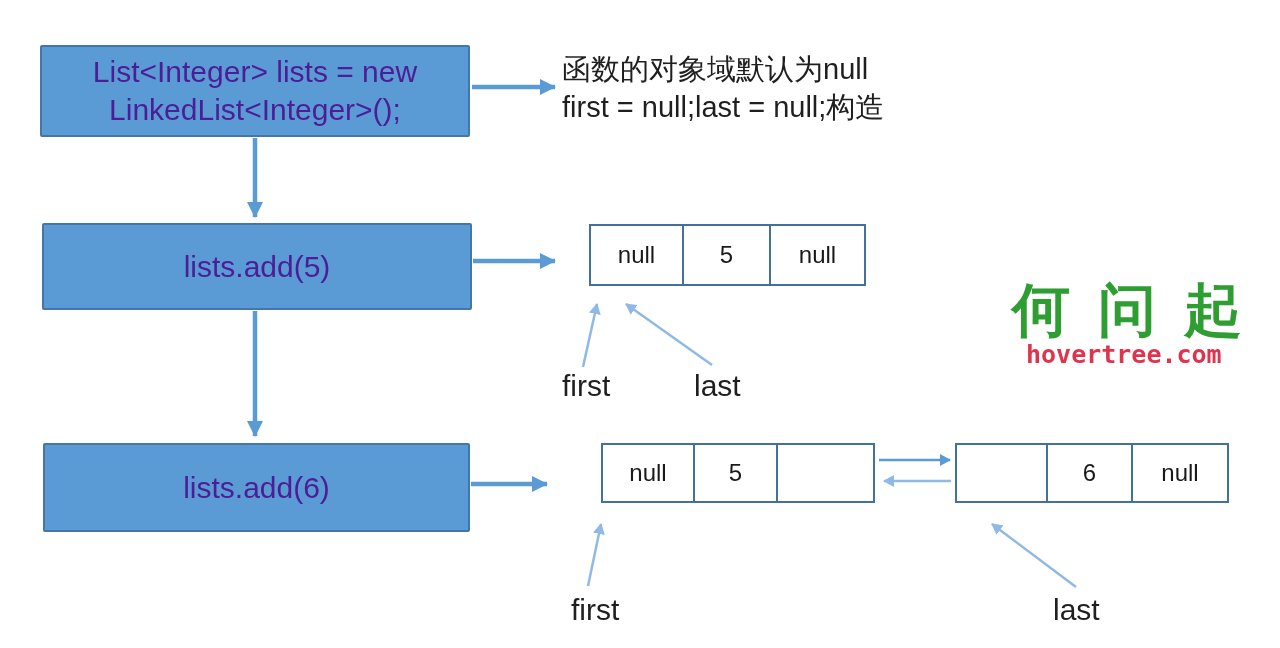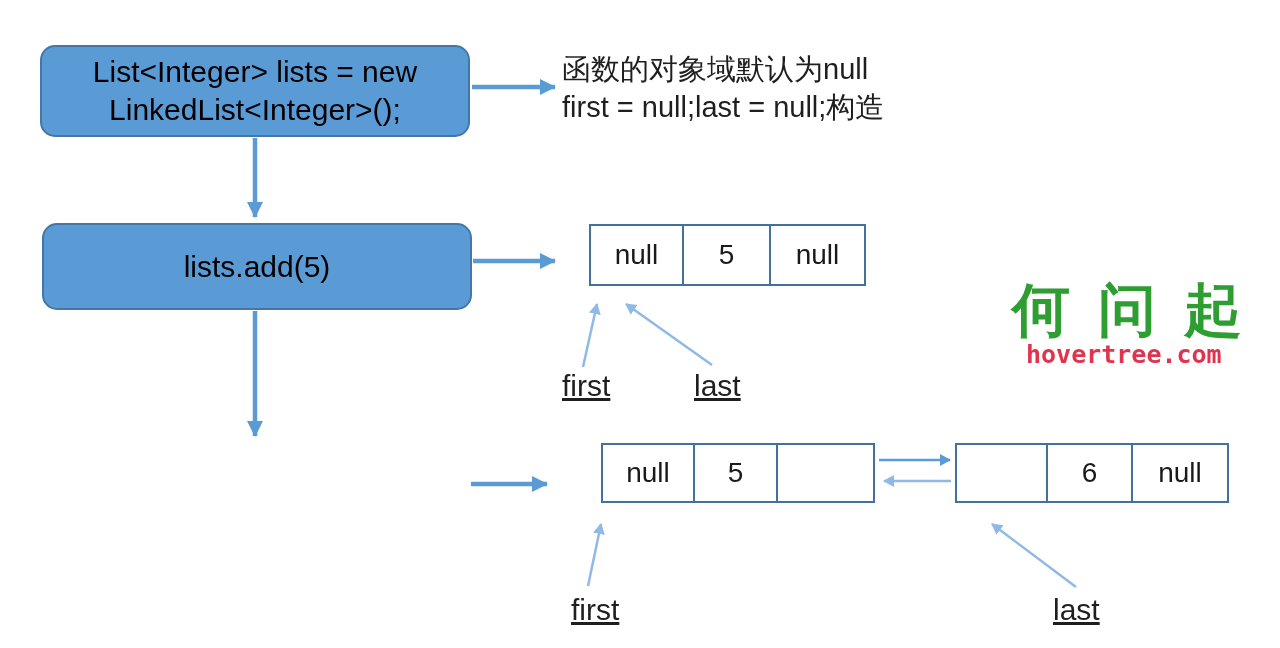--- a/index.html
+++ b/index.html
@@ -2,47 +2,47 @@
 <html><head>
 <meta charset="utf-8">
 <style>
   html,body{margin:0;padding:0;background:#ffffff;}
   .canvas{
     position:relative;width:1280px;height:648px;background:#ffffff;
     font-family:"Liberation Sans", sans-serif;overflow:hidden;
   }
   .arrows{position:absolute;left:0;top:0;width:1280px;height:648px;pointer-events:none;}
   .flowbox{
-    position:absolute;background:#5b9bd5;border:2px solid #4576a8;border-radius:15px;
-    color:#000000;display:flex;align-items:center;justify-content:center;text-align:center;
+    position:absolute;background:#5b9bd5;border:2px solid #4576a8;border-radius:2px;
+    color:#4c1d95;display:flex;align-items:center;justify-content:center;text-align:center;
     font-size:30px;line-height:38px;padding:0 16px;box-sizing:border-box;
   }
   .box-declare{left:40px;top:45px;width:430px;height:92px;}
   .box-add5{left:42px;top:223px;width:430px;height:87px;}
   .box-add6{left:43px;top:443px;width:427px;height:89px;}
   .annotation{
     position:absolute;left:562px;top:50px;color:#1f1f1f;font-size:29px;line-height:38px;
     white-space:nowrap;
   }
   .node{position:absolute;display:flex;}
   .cell{
     box-sizing:border-box;border:2px solid #41719c;background:#ffffff;margin-left:-2px;
     display:flex;align-items:center;justify-content:center;
-    color:#1a1a1a;font-size:28px;
+    color:#1a1a1a;font-size:24px;
   }
   .cell:first-child{margin-left:0;}
   .node-add5{left:589px;top:224px;}
   .node-add5 .cell{height:62px;}
   .node-add6-first{left:601px;top:443px;}
   .node-add6-last{left:955px;top:443px;}
   .node-add6-first .cell,.node-add6-last .cell{height:60px;}
   .w1{width:95px;} .w2{width:89px;} .w3{width:97px;}
   .w4{width:94px;} .w5{width:85px;} .w6{width:99px;}
   .w7{width:93px;} .w8{width:87px;} .w9{width:98px;}
-  .ptr-label{position:absolute;color:#1f1f1f;font-size:30px;text-decoration:underline;}
+  .ptr-label{position:absolute;color:#1f1f1f;font-size:30px;}
   .lbl-first1{left:562px;top:369px;}
   .lbl-last1{left:694px;top:369px;}
   .lbl-first2{left:571px;top:593px;}
   .lbl-last2{left:1053px;top:593px;}
   .wm-brand{
     position:absolute;left:1012px;top:272px;color:#2f9e32;font-size:58px;font-weight:700;
     letter-spacing:28px;white-space:nowrap;font-family:"DejaVu Sans", sans-serif;
   }
   .wm-site{
     position:absolute;left:1026px;top:340px;color:#e0344e;font-size:25px;font-weight:700;
@@ -90,20 +90,21 @@
 
   <div class="node node-add5">
     <div class="cell w1">null</div>
     <div class="cell w2">5</div>
     <div class="cell w3">null</div>
   </div>
 
   <div class="ptr-label lbl-first1">first</div>
   <div class="ptr-label lbl-last1">last</div>
 
+  <div class="flowbox box-add6">lists.add(6)</div>
 
   <div class="node node-add6-first">
     <div class="cell w4">null</div>
     <div class="cell w5">5</div>
     <div class="cell w6"></div>
   </div>
 
   <div class="node node-add6-last">
     <div class="cell w7"></div>
     <div class="cell w8">6</div>

